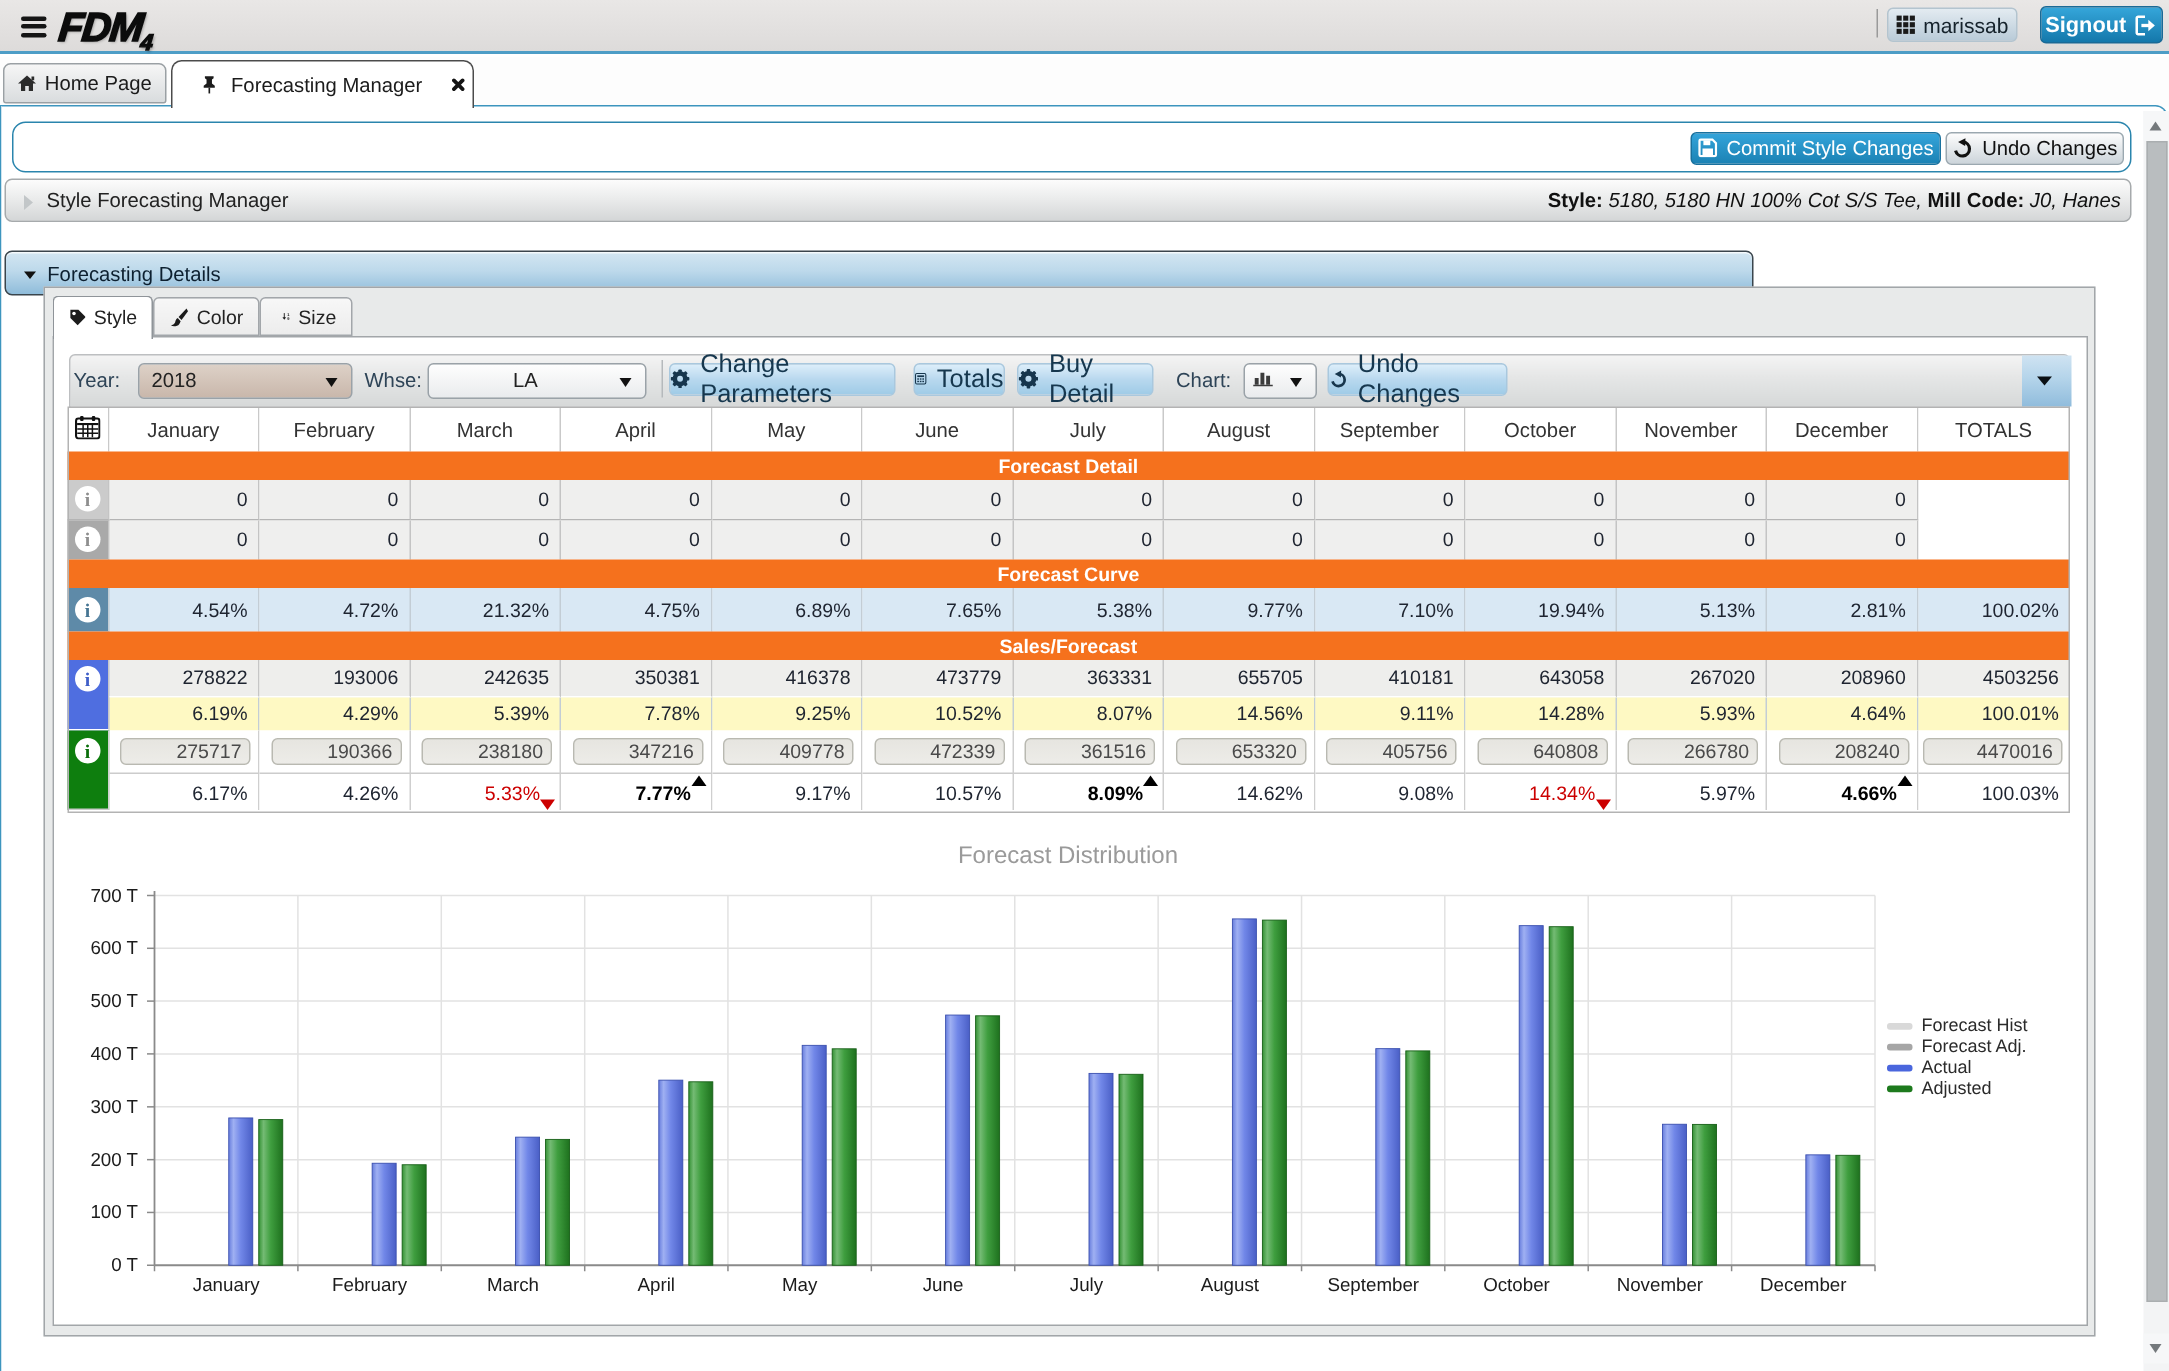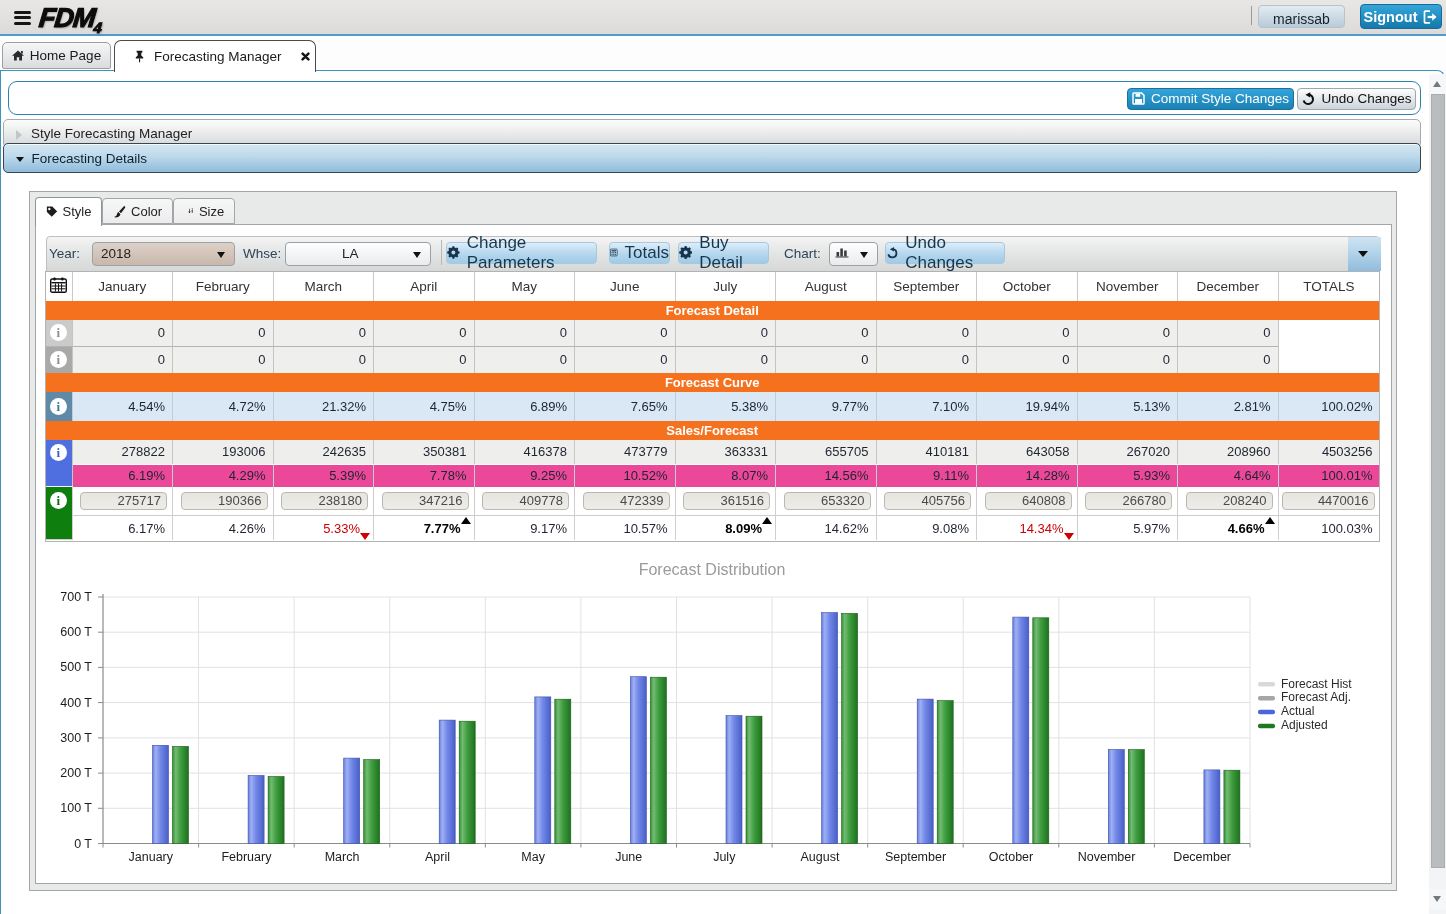--- a/index.html
+++ b/index.html
@@ -4,42 +4,42 @@
 *{margin:0;padding:0;box-sizing:border-box;}
 html,body{width:1446px;height:914px;background:#fff;font-family:"Liberation Sans",sans-serif;overflow:hidden;position:relative;}
 .abs{position:absolute;}
 
 #hdr{left:0;top:0;width:1446px;height:36px;background:linear-gradient(#e9e7e6,#dddbda);border-bottom:2px solid #4d9dc6;}
 #burger div{position:absolute;left:14px;width:17px;height:3.2px;background:#151515;border-radius:1.5px;}
 #logo{left:39px;top:3px;font-style:italic;font-weight:bold;font-size:27px;letter-spacing:-1px;color:#0c0c0c;-webkit-text-stroke:1.1px #0c0c0c;transform:skewX(-6deg);text-shadow:1px 1px 2px rgba(0,0,0,.35);}
 #logo sub{font-size:15px;-webkit-text-stroke:0.9px #0c0c0c;}
 #comptxt{left:156px;top:9px;font-size:15.5px;color:#1c1c1c;}
 #usep{left:1251px;top:6px;width:1px;height:19px;background:#9a9a9a;}
-.gbtn{background:linear-gradient(#e3ebf1,#b9cbd8);border:1px solid #b3c4cf;border-radius:4px;color:#15222b;flex-direction:column;}
+.gbtn{background:linear-gradient(#e3ebf1,#b9cbd8);border:1px solid #b3c4cf;border-radius:4px;color:#15222b;}
 #userbtn{left:1258px;top:5px;width:87px;height:23px;font-size:14px;display:flex;align-items:center;justify-content:center;gap:5px;}
 #signout{left:1360px;top:4px;width:82px;height:25px;background:linear-gradient(#35a6da,#1478ab);border:1px solid #1a6a96;border-radius:4px;color:#fff;font-size:14.5px;font-weight:bold;display:flex;align-items:center;justify-content:center;gap:6px;text-align:center;}
 
 #tabzone{left:0;top:38px;width:1446px;height:33px;background:#fdfdfd;}
 #contentbox{left:0;top:70px;width:1445px;height:860px;border:1px solid #3d95be;border-radius:0 8px 0 0;border-bottom:none;background:#fff;}
 .ptab{position:absolute;font-size:13.5px;color:#1b1b1b;display:flex;align-items:center;white-space:nowrap;}
 #hometab{left:2px;top:42px;width:109px;height:27px;background:linear-gradient(#f6f6f6,#d9dcde);border:1px solid #9aa0a4;border-radius:5px 5px 2px 2px;justify-content:center;gap:6px;}
 #fmtab{left:114px;top:40px;width:202px;height:32px;background:#fff;border:1px solid #4b4b4b;border-bottom:none;border-radius:7px 7px 0 0;z-index:5;padding-left:20px;gap:10px;}
 #fmtab .cl{margin-left:9px;}
 
 #tbox{left:8px;top:81px;width:1413px;height:34px;border:1.5px solid #2a85ad;border-radius:9px;background:#fff;}
 .btn{position:absolute;display:flex;align-items:center;justify-content:center;gap:6px;font-size:13.5px;border-radius:4px;}
 #commitbtn{left:1127px;top:87.5px;width:167px;height:22px;background:linear-gradient(#34a4da,#1b82b4);border:1px solid #19719e;color:#fff;}
 #undobtn1{left:1297px;top:87.5px;width:119px;height:22px;background:linear-gradient(#fdfdfd,#ccd4da);border:1px solid #9ba8b0;color:#111;}
 
 #graybar{left:3px;top:118.5px;width:1418px;height:29px;background:linear-gradient(#fcfcfc,#ebecec 45%,#d4d6d7);border:1px solid #a6aaac;border-radius:5px;}
 #graybar .lbl{position:absolute;left:27px;top:6.5px;font-size:13.5px;color:#222;}
 #graybar .rinfo{position:absolute;right:6px;top:6.5px;font-size:13.5px;color:#111;}
 .rinfo i{font-style:italic;}
 .rinfo b{font-weight:bold;}
-#bluebar{left:3px;top:143px;width:1418px;height:29.5px;background:linear-gradient(#d3e6f2,#bdd9eb 45%,#8fbcda);border:1.5px solid #3a454c;border-radius:5px;box-shadow:inset 0 1px 0 rgba(255,255,255,.75);}
+#bluebar{left:3px;top:167px;width:1166px;height:29.5px;background:linear-gradient(#d3e6f2,#bdd9eb 45%,#8fbcda);border:1.5px solid #3a454c;border-radius:5px;box-shadow:inset 0 1px 0 rgba(255,255,255,.75);}
 #bluebar .lbl{position:absolute;left:27.5px;top:7px;font-size:13.5px;color:#0d2030;}
 .arr-r{position:absolute;left:12px;top:10px;width:0;height:0;border-top:5px solid transparent;border-bottom:5px solid transparent;border-left:6px solid #c2c6c8;}
 .arr-d{position:absolute;left:11.5px;top:12.5px;width:0;height:0;border-left:4.5px solid transparent;border-right:4.5px solid transparent;border-top:5.5px solid #111;}
 
 #opanel{left:29px;top:190.5px;width:1368px;height:700px;background:#e8eaea;border:1px solid #a2a6a9;}
 #ibody{left:34.5px;top:224.3px;width:1357px;height:660px;background:#fff;border:1px solid #a2a6a9;}
 .itab{position:absolute;height:26.3px;display:flex;align-items:center;gap:5px;font-size:13px;color:#222;border:1px solid #a2a6aa;border-radius:4px 4px 0 0;padding:0 10px;z-index:2;}
 #tab-style{left:34.8px;top:196.5px;width:67.6px;background:#fff;border-color:#8f9499;border-bottom:none;height:29.5px;z-index:3;}
 #tab-color{left:102.4px;top:198px;width:70.8px;background:linear-gradient(#f7f7f7,#ececec);}
 #tab-size{left:173.2px;top:198px;width:62px;background:linear-gradient(#f7f7f7,#ececec);padding-left:14px;}
@@ -65,21 +65,21 @@
 #grid tr.hd td:last-child{border-right:none;}
 #grid tr.orr td{height:19px;background:#f5711d;color:#fff;font-weight:bold;text-align:center;font-size:13px;}
 #grid tr.z td{height:26.5px;background:#efefee;border-right:1px solid #c4c4c4;}
 #grid tr.z1 td{border-bottom:1px solid #b4b4b4;}
 #grid tr.z td.tot{background:#fff;border-right:none;}
 #grid tr.z1 td.tot{border-bottom:none;}
 #grid tr.crv td{height:29px;background:#d9e8f4;border-right:1px solid #c3cdd5;}
 #grid tr.crv td:last-child{border-right:none;}
 #grid tr.srow td{height:24.5px;background:#eeeeec;border-right:1px solid #c6c6c6;border-bottom:1px solid #fff;}
 #grid tr.srow td:last-child{border-right:none;}
-#grid tr.spct td{height:22px;background:#ec4899;border-right:1px solid #c3cdd5;}
+#grid tr.spct td{height:22px;background:#fef9c3;border-right:1px solid #c3cdd5;}
 #grid tr.spct td:last-child{border-right:none;}
 #grid tr.irow td{height:29.5px;background:#fff;border-right:1px solid #cfcfcf;border-bottom:1px solid #ccc;}
 #grid tr.irow td:last-child{border-right:none;}
 #grid tr.lrow td{height:24px;background:#fff;border-right:1px solid #cfcfcf;}
 #grid tr.lrow td:last-child{border-right:none;}
 #grid td.ic{text-align:center;}
 #grid td.icz1{background:#cbcbcb !important;}
 #grid td.icz2{background:#a9a9a9 !important;}
 #grid td.iccrv{background:#5e8aa8 !important;}
 #grid td.icsal{background:#4f6ee0 !important;vertical-align:top;padding-top:4px;}
@@ -164,20 +164,21 @@
 <div id="undobtn1" class="btn">
     <svg width="14" height="14" viewBox="0 0 14 14">
       <path d="M7.6,2.6 a4.7,4.7 0 1 1 -4.9,5.8" fill="none" stroke="#111" stroke-width="2.1"></path>
       <path d="M9.3,0.2 L4.4,2.7 L9.1,5.4 Z" fill="#111"></path>
     </svg>
     <span>Undo Changes</span>
   </div>
 <div id="graybar" class="abs">
   <span class="arr-r"></span>
     <span class="lbl">Style Forecasting Manager</span>
+  <span class="rinfo"><b>Style:</b> <i>5180, 5180 HN 100% Cot S/S Tee,</i> <b>Mill Code:</b> <i>J0, Hanes</i></span>
 </div>
 <div id="bluebar" class="abs">
   <span class="arr-d"></span>
     <span class="lbl">Forecasting Details</span>
 </div>
 <div id="opanel" class="abs"></div>
 <div id="ibody" class="abs"></div>
 <div id="tab-style" class="itab">
     <svg width="13" height="13" viewBox="0 0 13 13">
       <path d="M1,7 V1 H7 L12.4,6.4 L6.4,12.4 Z" fill="#1c1c1c"></path>

